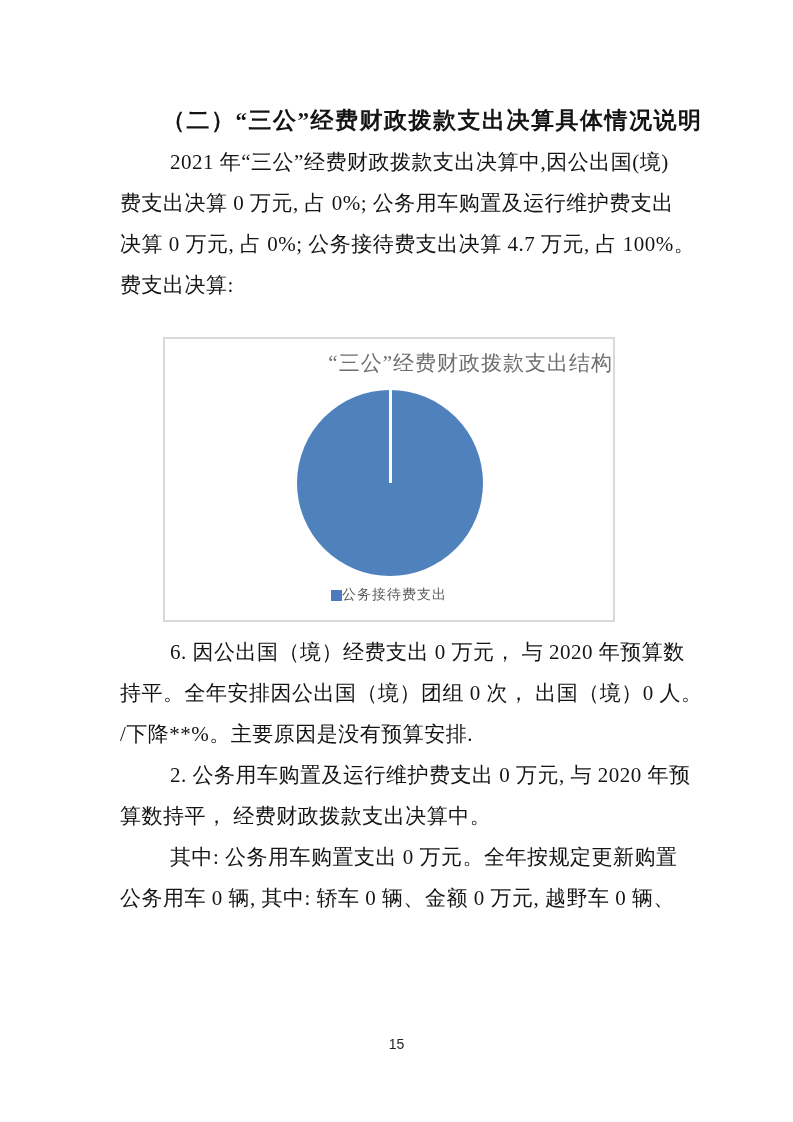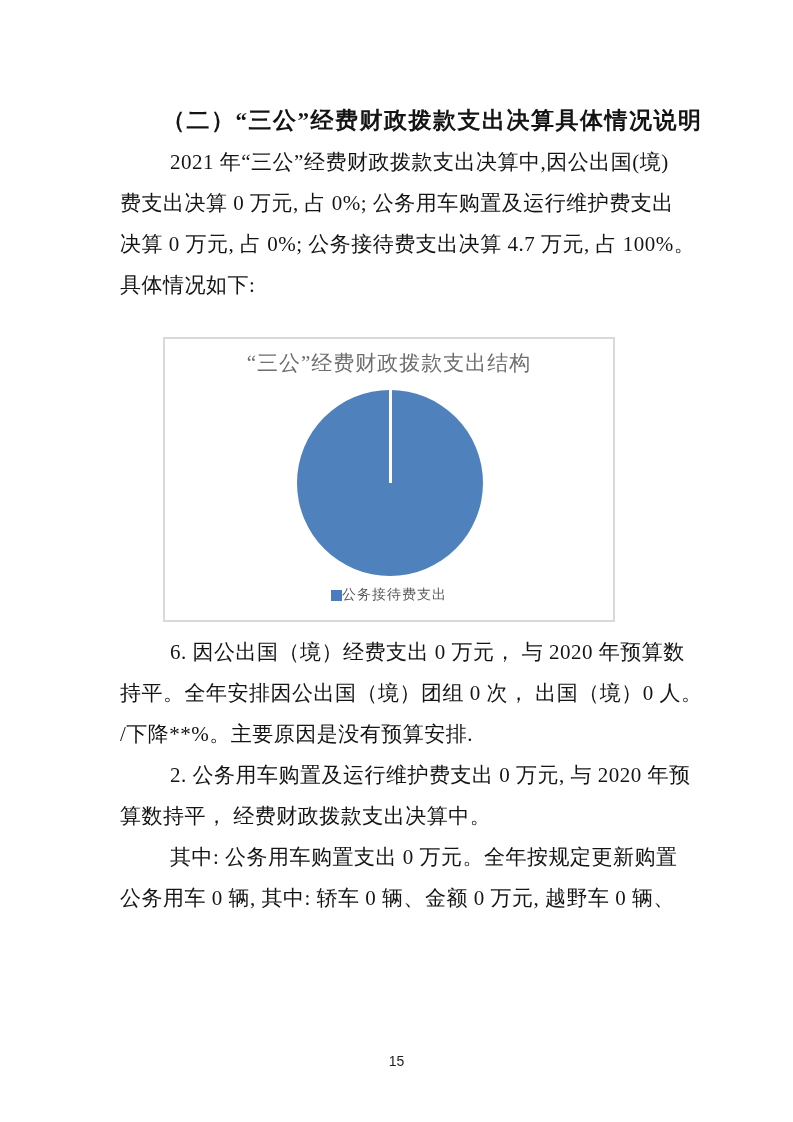--- a/index.html
+++ b/index.html
@@ -44,21 +44,21 @@
     position: absolute;
     left: 163px; top: 337px;
     width: 452px; height: 285px;
     border: 2px solid #d9d9d9;
     background: #ffffff;
     box-sizing: border-box;
   }
   .chart-title {
     position: absolute;
     top: 10px; left: 0; right: 0;
-    text-align: center;
+    text-align: right;
     font-size: 21px;
     color: #6e6e6e;
     letter-spacing: 1px;
     white-space: nowrap;
   }
   .pie {
     position: absolute;
     left: 132px; top: 51px;
     width: 186px; height: 186px;
     border-radius: 50%;
@@ -89,35 +89,34 @@
   }
 
   
   .page-number {
     position: absolute;
     top: 1036px; left: 0; right: 0;
     text-align: center;
     font-size: 14px;
     color: #222222;
     font-family: "Liberation Sans", "DejaVu Sans", sans-serif;
-    margin-top: 17px;
   }
 </style>
 </head>
 <body>
 
 <div class="page">
 
   <div class="doc-heading">（二）“三公”经费财政拨款支出决算具体情况说明</div>
 
   <div class="text-block tb-intro">
     <div class="line indent">2021 年“三公”经费财政拨款支出决算中,因公出国(境)</div>
     <div class="line">费支出决算 0 万元, 占 0%; 公务用车购置及运行维护费支出</div>
     <div class="line">决算 0 万元, 占 0%; 公务接待费支出决算 4.7 万元, 占 100%。</div>
-    <div class="line">具体情况如下:</div>
+    <div class="line">费支出决算:</div>
   </div>
 
   <div class="chart-box">
     <div class="chart-title">“三公”经费财政拨款支出结构</div>
     <div class="pie"></div>
     <div class="pie-divider"></div>
     <div class="legend">
       <span class="legend-swatch"></span>
       <span class="legend-label">公务接待费支出</span>
     </div>

